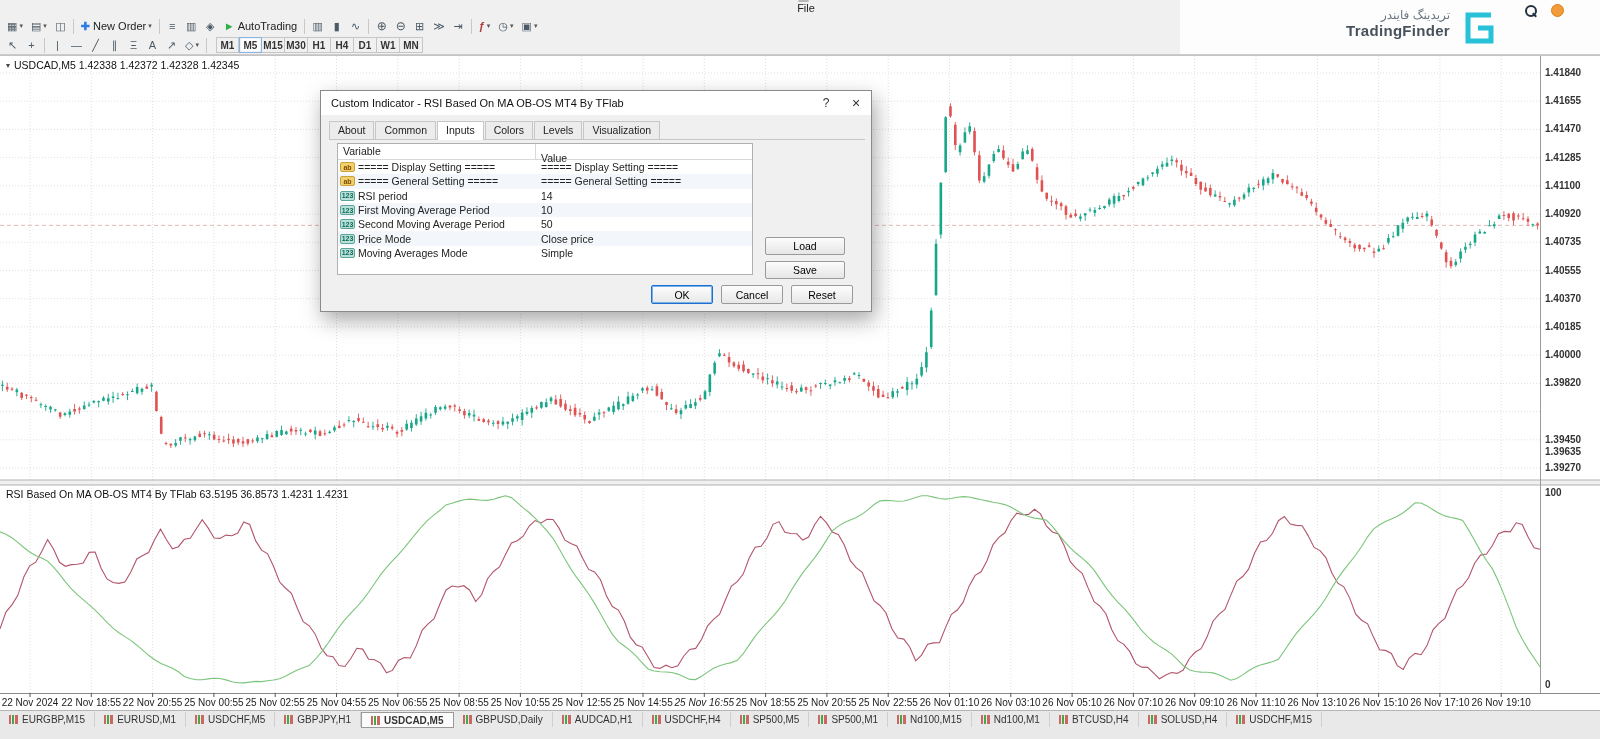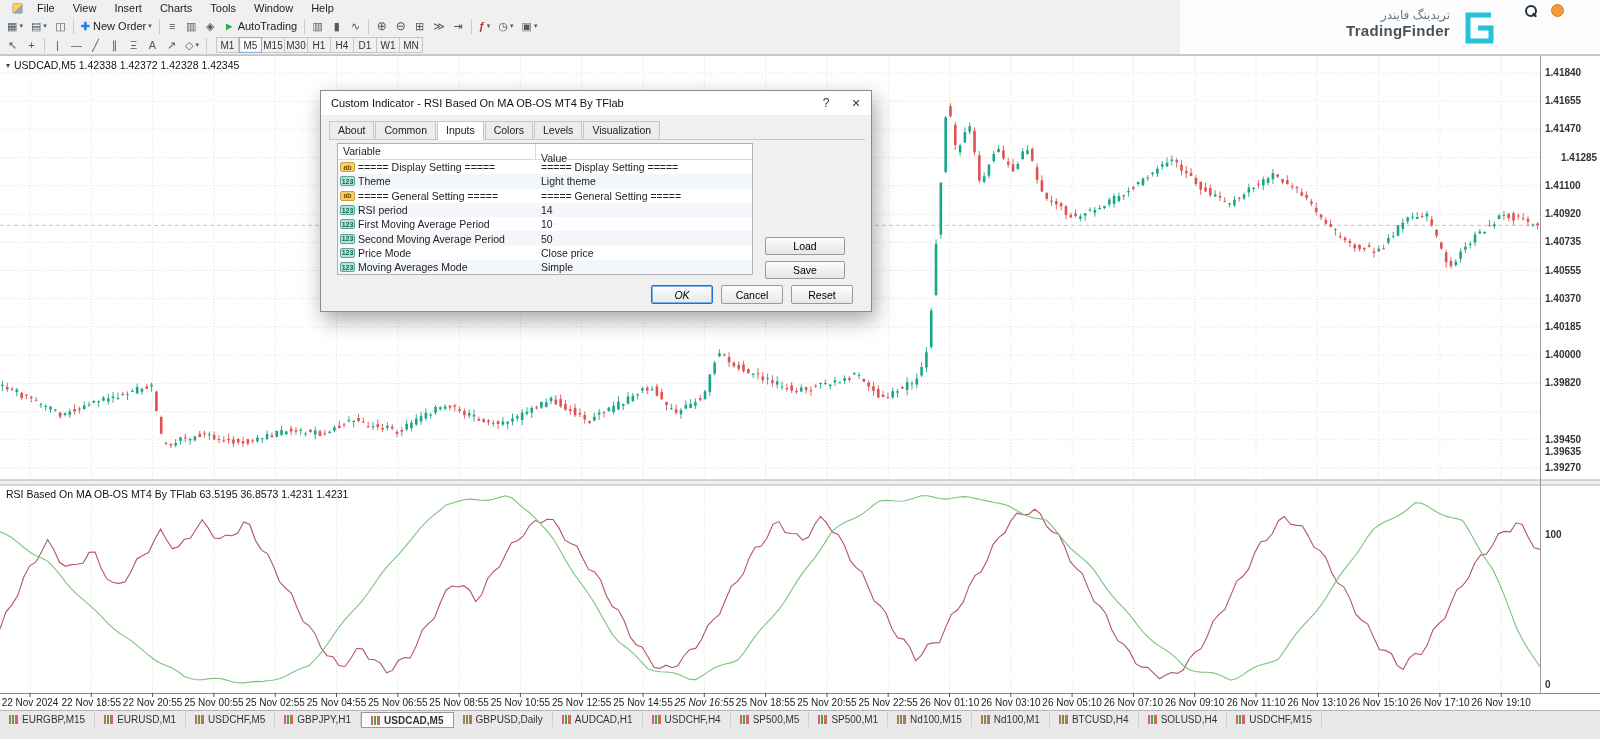--- a/index.html
+++ b/index.html
@@ -1,39 +1,39 @@
 <!DOCTYPE html>
 <html><head>
 <meta charset="utf-8">
 <style>
   * { margin:0; padding:0; box-sizing:border-box; }
   html,body { width:1600px; height:739px; overflow:hidden; }
   body { font-family:"Liberation Sans", sans-serif; font-size:11px; color:#222; background:#f0f0f0; position:relative; }
   #app { position:absolute; inset:0; }
 
   
-  .menu-bar { position:absolute; top:0; left:0; width:100%; height:16px; display:flex; align-items:center; padding-left:12px; background:#f0f0f0; }
+  .menu-bar { position:absolute; top:0; left:0; width:100%; height:16px; display:flex; align-items:center; padding-left:12px; background:#f0f0f0;flex-direction:column; }
   .app-icon { width:11px; height:11px; margin-right:5px; border-radius:2px;
               background:linear-gradient(135deg,#ffd24d 0 50%,#9aa7b0 50% 100%); border:1px solid #b9b9b9; }
   .menu-item { padding:0 9px; font-size:11px; color:#222; }
 
   .toolbar { position:absolute; left:0; width:1600px; display:flex; align-items:center; background:#f0f0f0; padding-left:3px; }
   .tb1 { top:16px; height:20px; }
   .tb2 { top:36px; height:19px; border-bottom:1px solid #cccccc; }
   .tb-btn { height:17px; min-width:19px; display:flex; align-items:center; justify-content:center; padding:0 3px; border:1px solid transparent; border-radius:2px; color:#4a5a66; }
   .tb-glyph { font-size:11px; line-height:1; }
   .tb-label { margin-left:3px; font-size:11px; color:#222; }
   .tb-caret { font-size:7px; margin-left:2px; color:#555; }
   .tb-sep { width:1px; height:15px; background:#c9c9c9; margin:0 3px; }
   .glyph-new-order-icon { color:#2d7de0; font-weight:bold; }
   .glyph-autotrading-icon { color:#2fae4a; }
   .glyph-indicators-icon { color:#b33c3c; font-weight:bold; }
   .glyph-zoom-in-icon,.glyph-zoom-out-icon { font-size:12px; }
   .tf-group { display:flex; margin-left:6px; }
-  .tf-btn { min-width:23px; height:16px; font-size:10px; display:flex; align-items:center; justify-content:center; border:1px solid #c6c6c6; border-left:none; background:#f0f0f0; color:#333; }
+  .tf-btn { min-width:23px; height:16px; font-size:10px; display:flex; align-items:center; justify-content:center; border:1px solid #c6c6c6; border-left:none; background:#f0f0f0; color:#333;font-weight:bold; }
   .tf-btn:first-child { border-left:1px solid #c6c6c6; }
   .tf-btn.active { background:#ffffff; border:1px solid #8ab4dc; box-shadow:inset 0 0 2px #bcd4ea; }
 
   .top-right-panel { position:absolute; top:0; right:0; width:420px; height:54px; background:#fdfdfd; }
   .brand { position:absolute; top:8px; right:150px; text-align:right; }
   .brand-fa { font-size:12px; color:#6a7680; direction:rtl; }
   .brand-en { font-size:15px; font-weight:bold; color:#47525c; letter-spacing:.3px; }
   .brand-mark { position:absolute; top:9px; right:104px; width:38px; height:38px; }
   .search-glyph { position:absolute; top:5px; right:62px; width:13px; height:13px; }
   .search-glyph::before { content:''; position:absolute; width:8px; height:8px; border:2px solid #22313f; border-radius:50%; left:0; top:0; }
@@ -76,21 +76,21 @@
   .dlg-row:nth-child(even) { background:#f3f7fb; }
   .cell-var { width:198px; display:flex; align-items:center; gap:3px; padding-left:2px; overflow:hidden; white-space:nowrap; }
   .cell-val { flex:1; padding-left:5px; overflow:hidden; white-space:nowrap; }
   .badge { width:15px; height:10px; border-radius:2px; font-size:7px; font-weight:bold; display:inline-flex; align-items:center; justify-content:center; flex:0 0 15px; }
   .badge.string { background:#f2d06b; color:#7a4a00; border:1px solid #caa23c; }
   .badge.number { background:#b9e0d8; color:#0a6a58; border:1px solid #5aa49c; }
   .dlg-side-btn { position:absolute; left:444px; width:80px; height:18px; background:linear-gradient(#fcfcfc,#e6e6e6); border:1px solid #9a9a9a; border-radius:2px; font-size:10.5px; font-family:inherit; }
   .dlg-side-btn.load { top:146px; } .dlg-side-btn.save { top:170px; }
   .dlg-footer { position:absolute; left:330px; top:194px; display:flex; gap:8px; }
   .dlg-btn2 { width:62px; height:19px; background:linear-gradient(#fdfdfd,#e7e7e7); border:1px solid #9a9a9a; border-radius:2px; font-size:10.5px; font-family:inherit; }
-  .dlg-btn2.ok { border:1px solid #1d6fd1; box-shadow:inset 0 0 0 1px #7ab0e8;font-style:italic; }
+  .dlg-btn2.ok { border:1px solid #1d6fd1; box-shadow:inset 0 0 0 1px #7ab0e8; }
 </style>
 </head>
 <body>
 
 <div id="app">
 
   <div class="menu-bar" id="menu-bar">
     <span class="app-icon"></span>
   <div class="menu-item">File</div>
       <div class="menu-item">View</div>
@@ -315,33 +315,33 @@
       </svg>
     <div class="ohlc-label">
       <span class="collapse-caret">▾</span>
       <span>USDCAD,M5 1.42338 1.42372 1.42328 1.42345</span>
     </div>
     <div class="indi-label">RSI Based On MA OB-OS MT4 By TFlab 63.5195 36.8573 1.4231 1.4231</div>
     <div class="price-scale" id="price-scale">
         <div class="price-label" style="top: 11px;">1.41840</div>
         <div class="price-label" style="top: 39.2px;">1.41655</div>
         <div class="price-label" style="top: 67.4px;">1.41470</div>
-        <div class="price-label" style="top: 95.6px; margin-left: 16px;">1.41285</div>
+        <div class="price-label" style="top: 95.6px;">1.41285</div>
         <div class="price-label" style="top: 123.9px;">1.41100</div>
         <div class="price-label" style="top: 152.1px;">1.40920</div>
         <div class="price-label" style="top: 180.3px;">1.40735</div>
         <div class="price-label" style="top: 208.5px;">1.40555</div>
         <div class="price-label" style="top: 236.7px;">1.40370</div>
         <div class="price-label" style="top: 264.9px;">1.40185</div>
         <div class="price-label" style="top: 293.1px;">1.40000</div>
         <div class="price-label" style="top: 321.4px;">1.39820</div>
         <div class="price-label" style="top: 349.6px; margin-top: 40px;">1.39635</div>
         <div class="price-label" style="top: 377.8px;">1.39450</div>
         <div class="price-label" style="top: 406px;">1.39270</div>
-        <div class="price-label" style="top: 431px; margin-top: 42px;">100</div>
+        <div class="price-label" style="top: 431px;">100</div>
         <div class="price-label" style="top: 623px;">0</div>
       </div>
     <div class="time-axis" id="time-axis">
         <div class="time-label" style="left: 30px;">22 Nov 2024</div>
         <div class="time-label" style="left: 91.3px;">22 Nov 18:55</div>
         <div class="time-label" style="left: 152.6px;">22 Nov 20:55</div>
         <div class="time-label" style="left: 213.9px;">25 Nov 00:55</div>
         <div class="time-label" style="left: 275.2px;">25 Nov 02:55</div>
         <div class="time-label" style="left: 336.5px;">25 Nov 04:55</div>
         <div class="time-label" style="left: 397.8px;">25 Nov 06:55</div>
@@ -451,27 +451,20 @@
       <div id="dlg-rows">
           <div class="dlg-row">
             <span class="cell-var">
               <span class="badge string">ab</span>
               <span>===== Display Setting =====</span>
             </span>
             <span class="cell-val">===== Display Setting =====</span>
           </div>
           <div class="dlg-row">
             <span class="cell-var">
-              <span class="badge number">123</span>
-              <span>Theme</span>
-            </span>
-            <span class="cell-val">Light theme</span>
-          </div>
-          <div class="dlg-row">
-            <span class="cell-var">
               <span class="badge string">ab</span>
               <span>===== General Setting =====</span>
             </span>
             <span class="cell-val">===== General Setting =====</span>
           </div>
           <div class="dlg-row">
             <span class="cell-var">
               <span class="badge number">123</span>
               <span>RSI period</span>
             </span>

